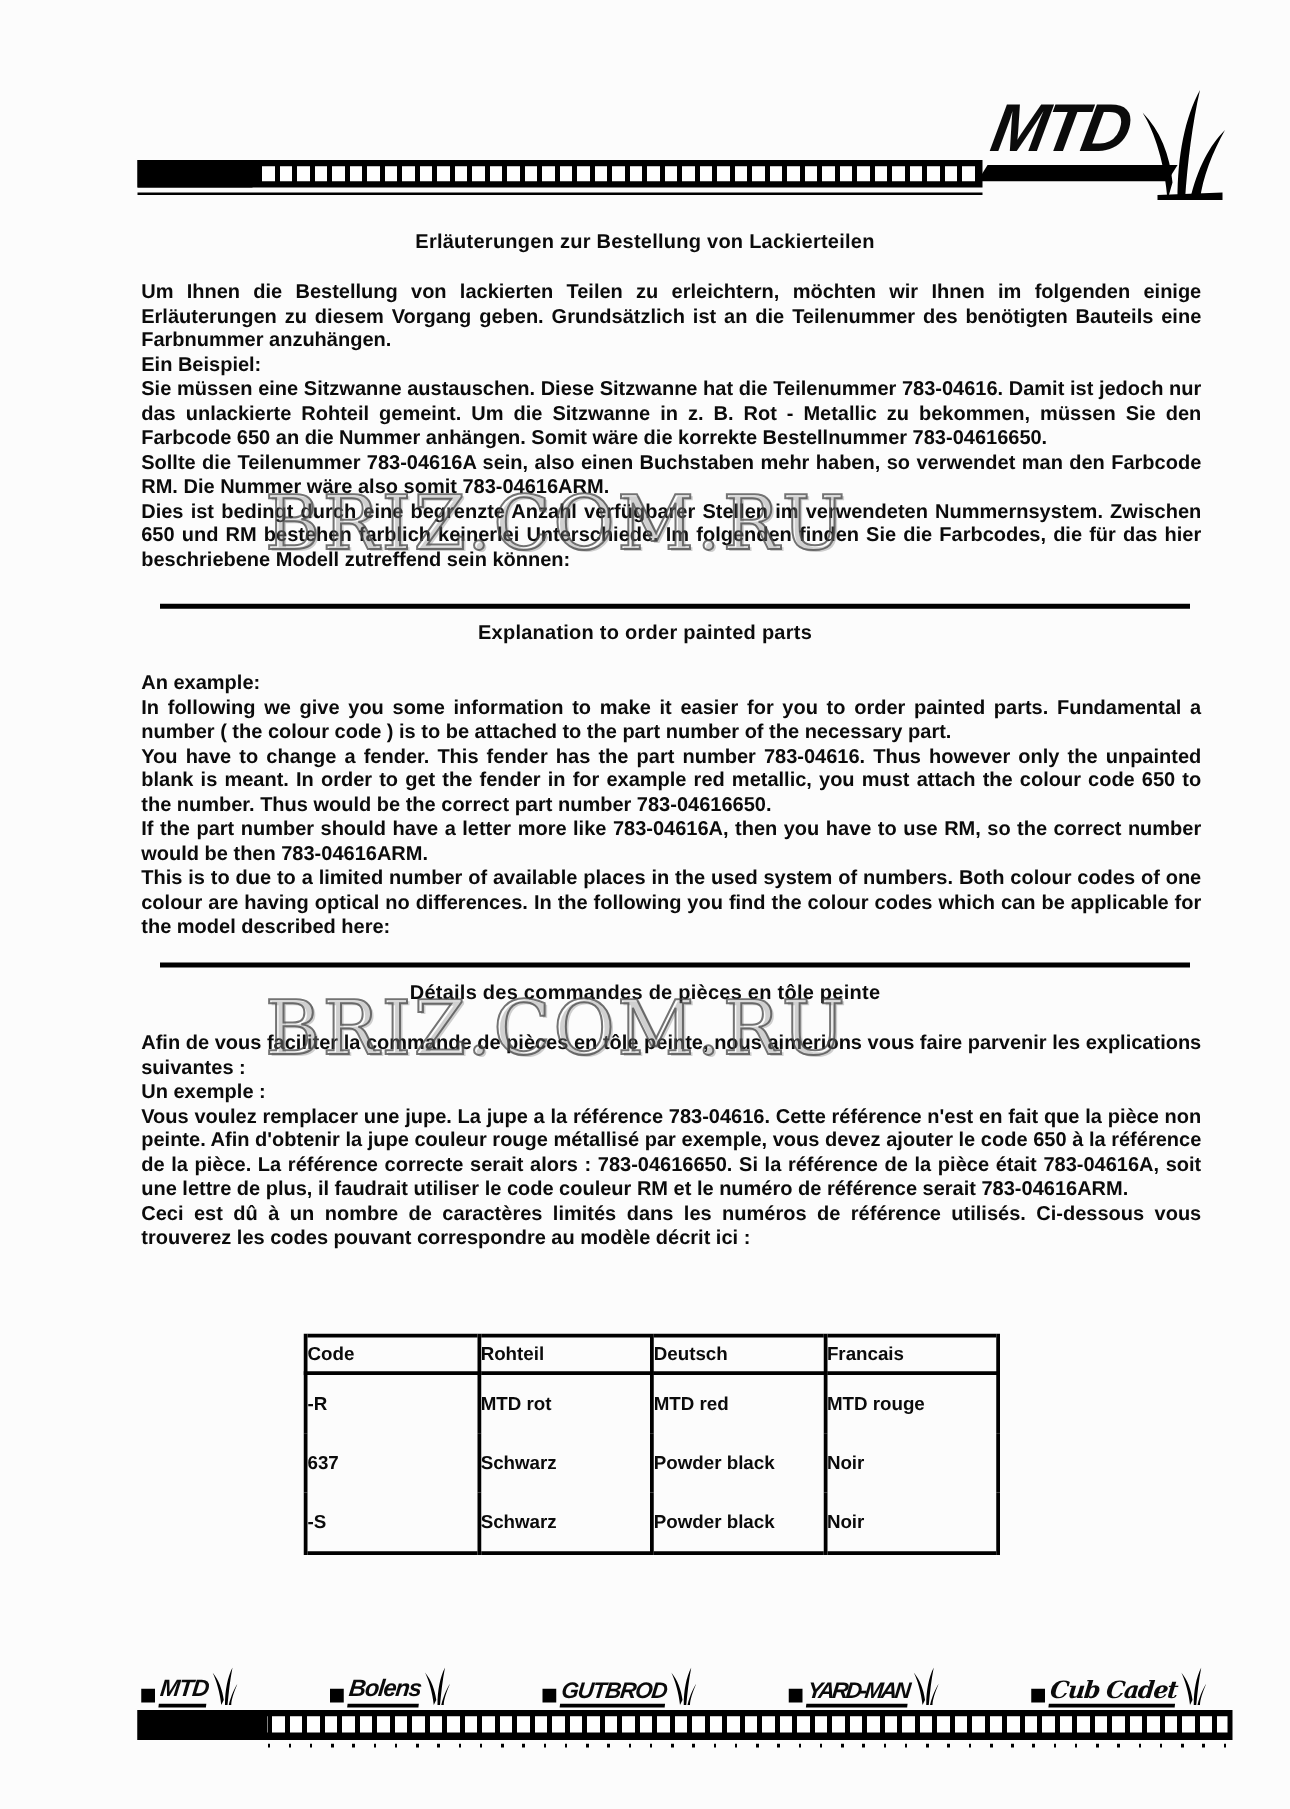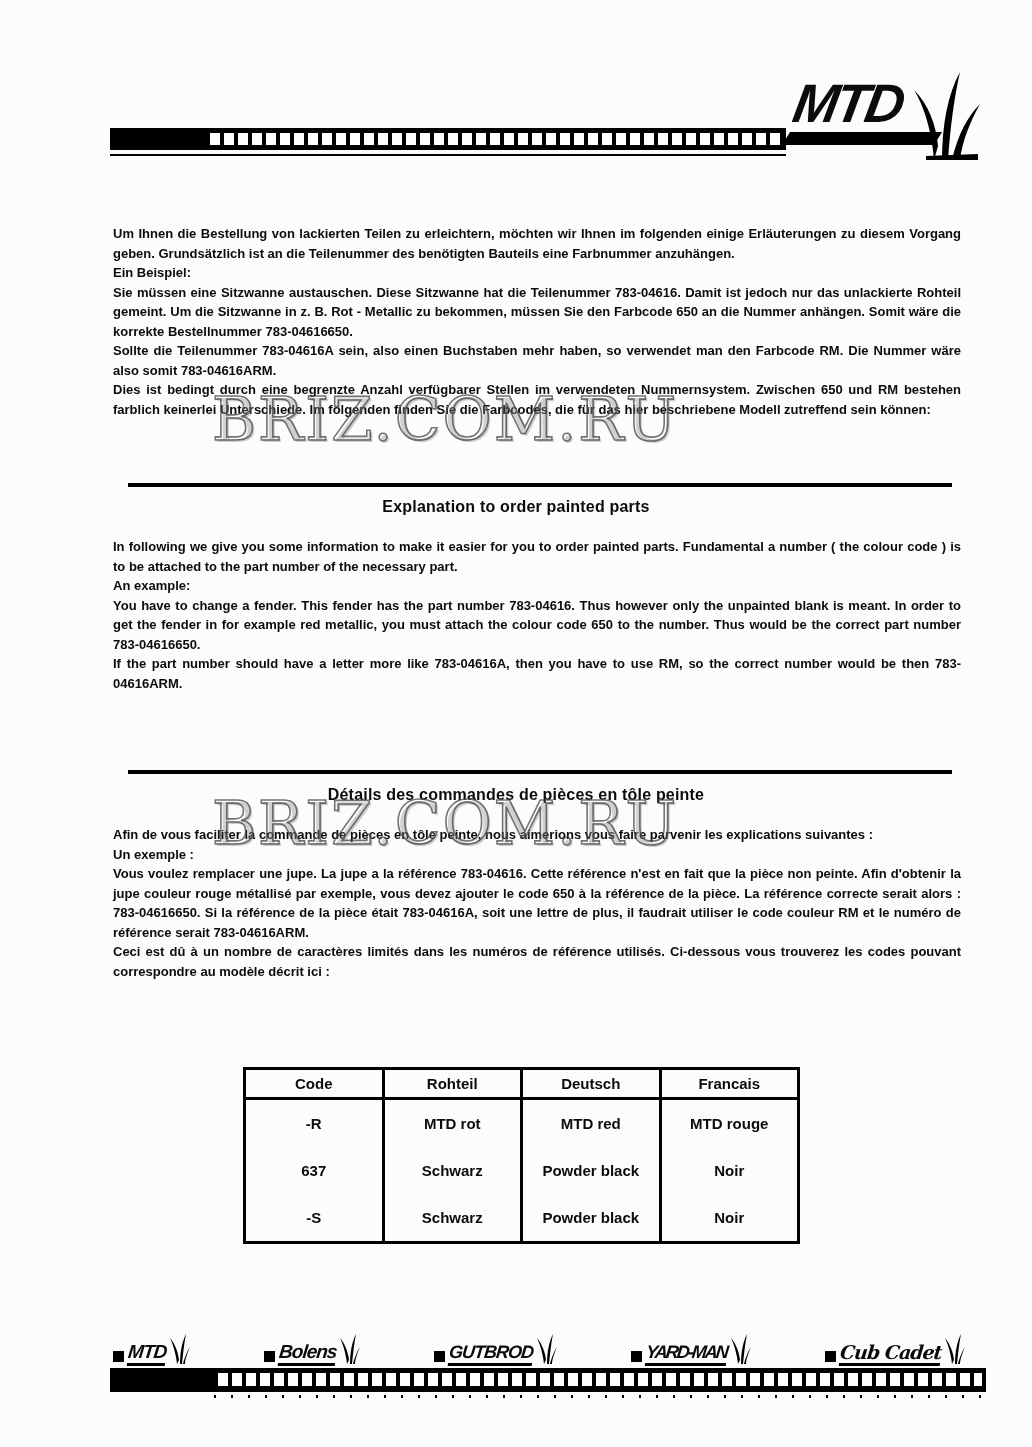--- a/index.html
+++ b/index.html
@@ -45,33 +45,33 @@
   .mtd-grass{position:absolute;right:0;top:-4px;}
 
   
   .sec-title{
     position:absolute;left:0;width:1032px;text-align:center;
     font-weight:bold;font-size:16px;letter-spacing:.2px;
   }
   .rule{position:absolute;left:128px;width:824px;height:4px;background:#000;}
   .body-text{
     position:absolute;left:113px;width:848px;
-    font-weight:bold;font-size:13px;line-height:19.5px;
+    font-weight:bold;font-size:16px;line-height:19.5px;
     text-align:justify;
   }
   .body-text p{margin:0;}
 
   
   .code-table{
     position:absolute;left:243px;top:1067px;
     border-collapse:collapse;table-layout:fixed;width:557px;
   }
   .code-table th,.code-table td{
     border-left:3px solid #000;border-right:3px solid #000;
-    text-align:center;vertical-align:middle;
+    text-align:left;vertical-align:middle;
     font-weight:bold;font-size:15px;padding:0;
   }
   .code-table{border:3px solid #000;}
   .code-table th{height:27px;border-bottom:3px solid #000;}
   .code-table td{height:47px;}
 
   
   .watermark{
     position:absolute;left:212px;width:520px;
     font-family:"DejaVu Serif",serif;
@@ -115,36 +115,38 @@
     <div class="mtd-word">MTD</div>
     <div class="mtd-bar"></div>
     <svg class="mtd-grass" width="70" height="88" viewBox="0 0 70 88">
       <path fill="#000" d="M22 88 C20 60 12 34 2 18 C16 32 24 52 26 74 Z"></path>
       <path fill="#000" d="M30 88 C30 52 36 22 48 0 C42 26 38 58 36 88 Z"></path>
       <path fill="#000" d="M40 88 C46 62 56 44 68 32 C58 50 50 70 48 88 Z"></path>
       <path fill="#000" d="M14 88 L66 88 L66 82 L14 84 Z"></path>
     </svg>
   </div>
 
+  <div class="sec-title" style="top:185px">Erläuterungen zur Bestellung von Lackierteilen</div>
   <div class="body-text" style="top:224px">
     <p>Um Ihnen die Bestellung von lackierten Teilen zu erleichtern, möchten wir Ihnen im folgenden einige Erläuterungen zu diesem Vorgang geben. Grundsätzlich ist an die Teilenummer des benötigten Bauteils eine Farbnummer anzuhängen.</p>
     <p>Ein Beispiel:</p>
     <p>Sie müssen eine Sitzwanne austauschen. Diese Sitzwanne hat die Teilenummer 783-04616. Damit ist jedoch nur das unlackierte Rohteil gemeint. Um die Sitzwanne in z. B. Rot - Metallic zu bekommen, müssen Sie den Farbcode 650 an die Nummer anhängen. Somit wäre die korrekte Bestellnummer 783-04616650.</p>
     <p>Sollte die Teilenummer 783-04616A sein, also einen Buchstaben mehr haben, so verwendet man den Farbcode RM. Die Nummer wäre also somit 783-04616ARM.</p>
     <p>Dies ist bedingt durch eine begrenzte Anzahl verfügbarer Stellen im verwendeten Nummernsystem. Zwischen 650 und RM bestehen farblich keinerlei Unterschiede. Im folgenden finden Sie die Farbcodes, die für das hier beschriebene Modell zutreffend sein können:</p>
   </div>
 
   <div class="rule" style="top:483px"></div>
 
   <div class="sec-title" style="top:498px">Explanation  to order painted parts</div>
   <div class="body-text" style="top:537px">
+    <p>An example:</p>
     <p>In following we give you some information to make it easier for you to order painted parts. Fundamental a number ( the colour code ) is to be attached to the part number of the necessary part.</p>
-    <p>An example:</p>
     <p>You  have to change a fender. This fender has the part number 783-04616.  Thus however only the unpainted blank is meant. In order to get the fender in for example red metallic, you must attach the colour code 650 to the number. Thus would be the correct part number 783-04616650.</p>
     <p>If the part number should have a letter more like 783-04616A, then you have to use RM, so the correct number would be then 783-04616ARM.</p>
+    <p>This is to due to a limited number of available places in the used system of numbers. Both colour codes of one colour are having optical no differences. In the following you find the colour codes which can be applicable for the model described here:</p>
   </div>
 
   <div class="rule" style="top:770px"></div>
 
   <div class="sec-title" style="top:786px">Détails des commandes de pièces en tôle peinte</div>
   <div class="body-text" style="top:825px">
     <p>Afin de vous faciliter la commande de pièces en tôle peinte, nous aimerions vous faire  parvenir les explications suivantes :</p>
     <p>Un exemple :</p>
     <p>Vous voulez remplacer une jupe. La jupe a la référence 783-04616. Cette référence n'est en fait que la pièce non peinte. Afin d'obtenir la jupe couleur rouge métallisé par exemple, vous devez ajouter le code 650 à la référence de la pièce. La référence correcte serait alors : 783-04616650. Si la référence de la pièce était 783-04616A, soit une lettre de plus, il faudrait utiliser le code couleur RM et le numéro de référence serait 783-04616ARM.</p>
     <p>Ceci est dû à un nombre de caractères limités dans les numéros de référence utilisés. Ci-dessous vous trouverez les codes pouvant correspondre au modèle décrit ici :</p>

